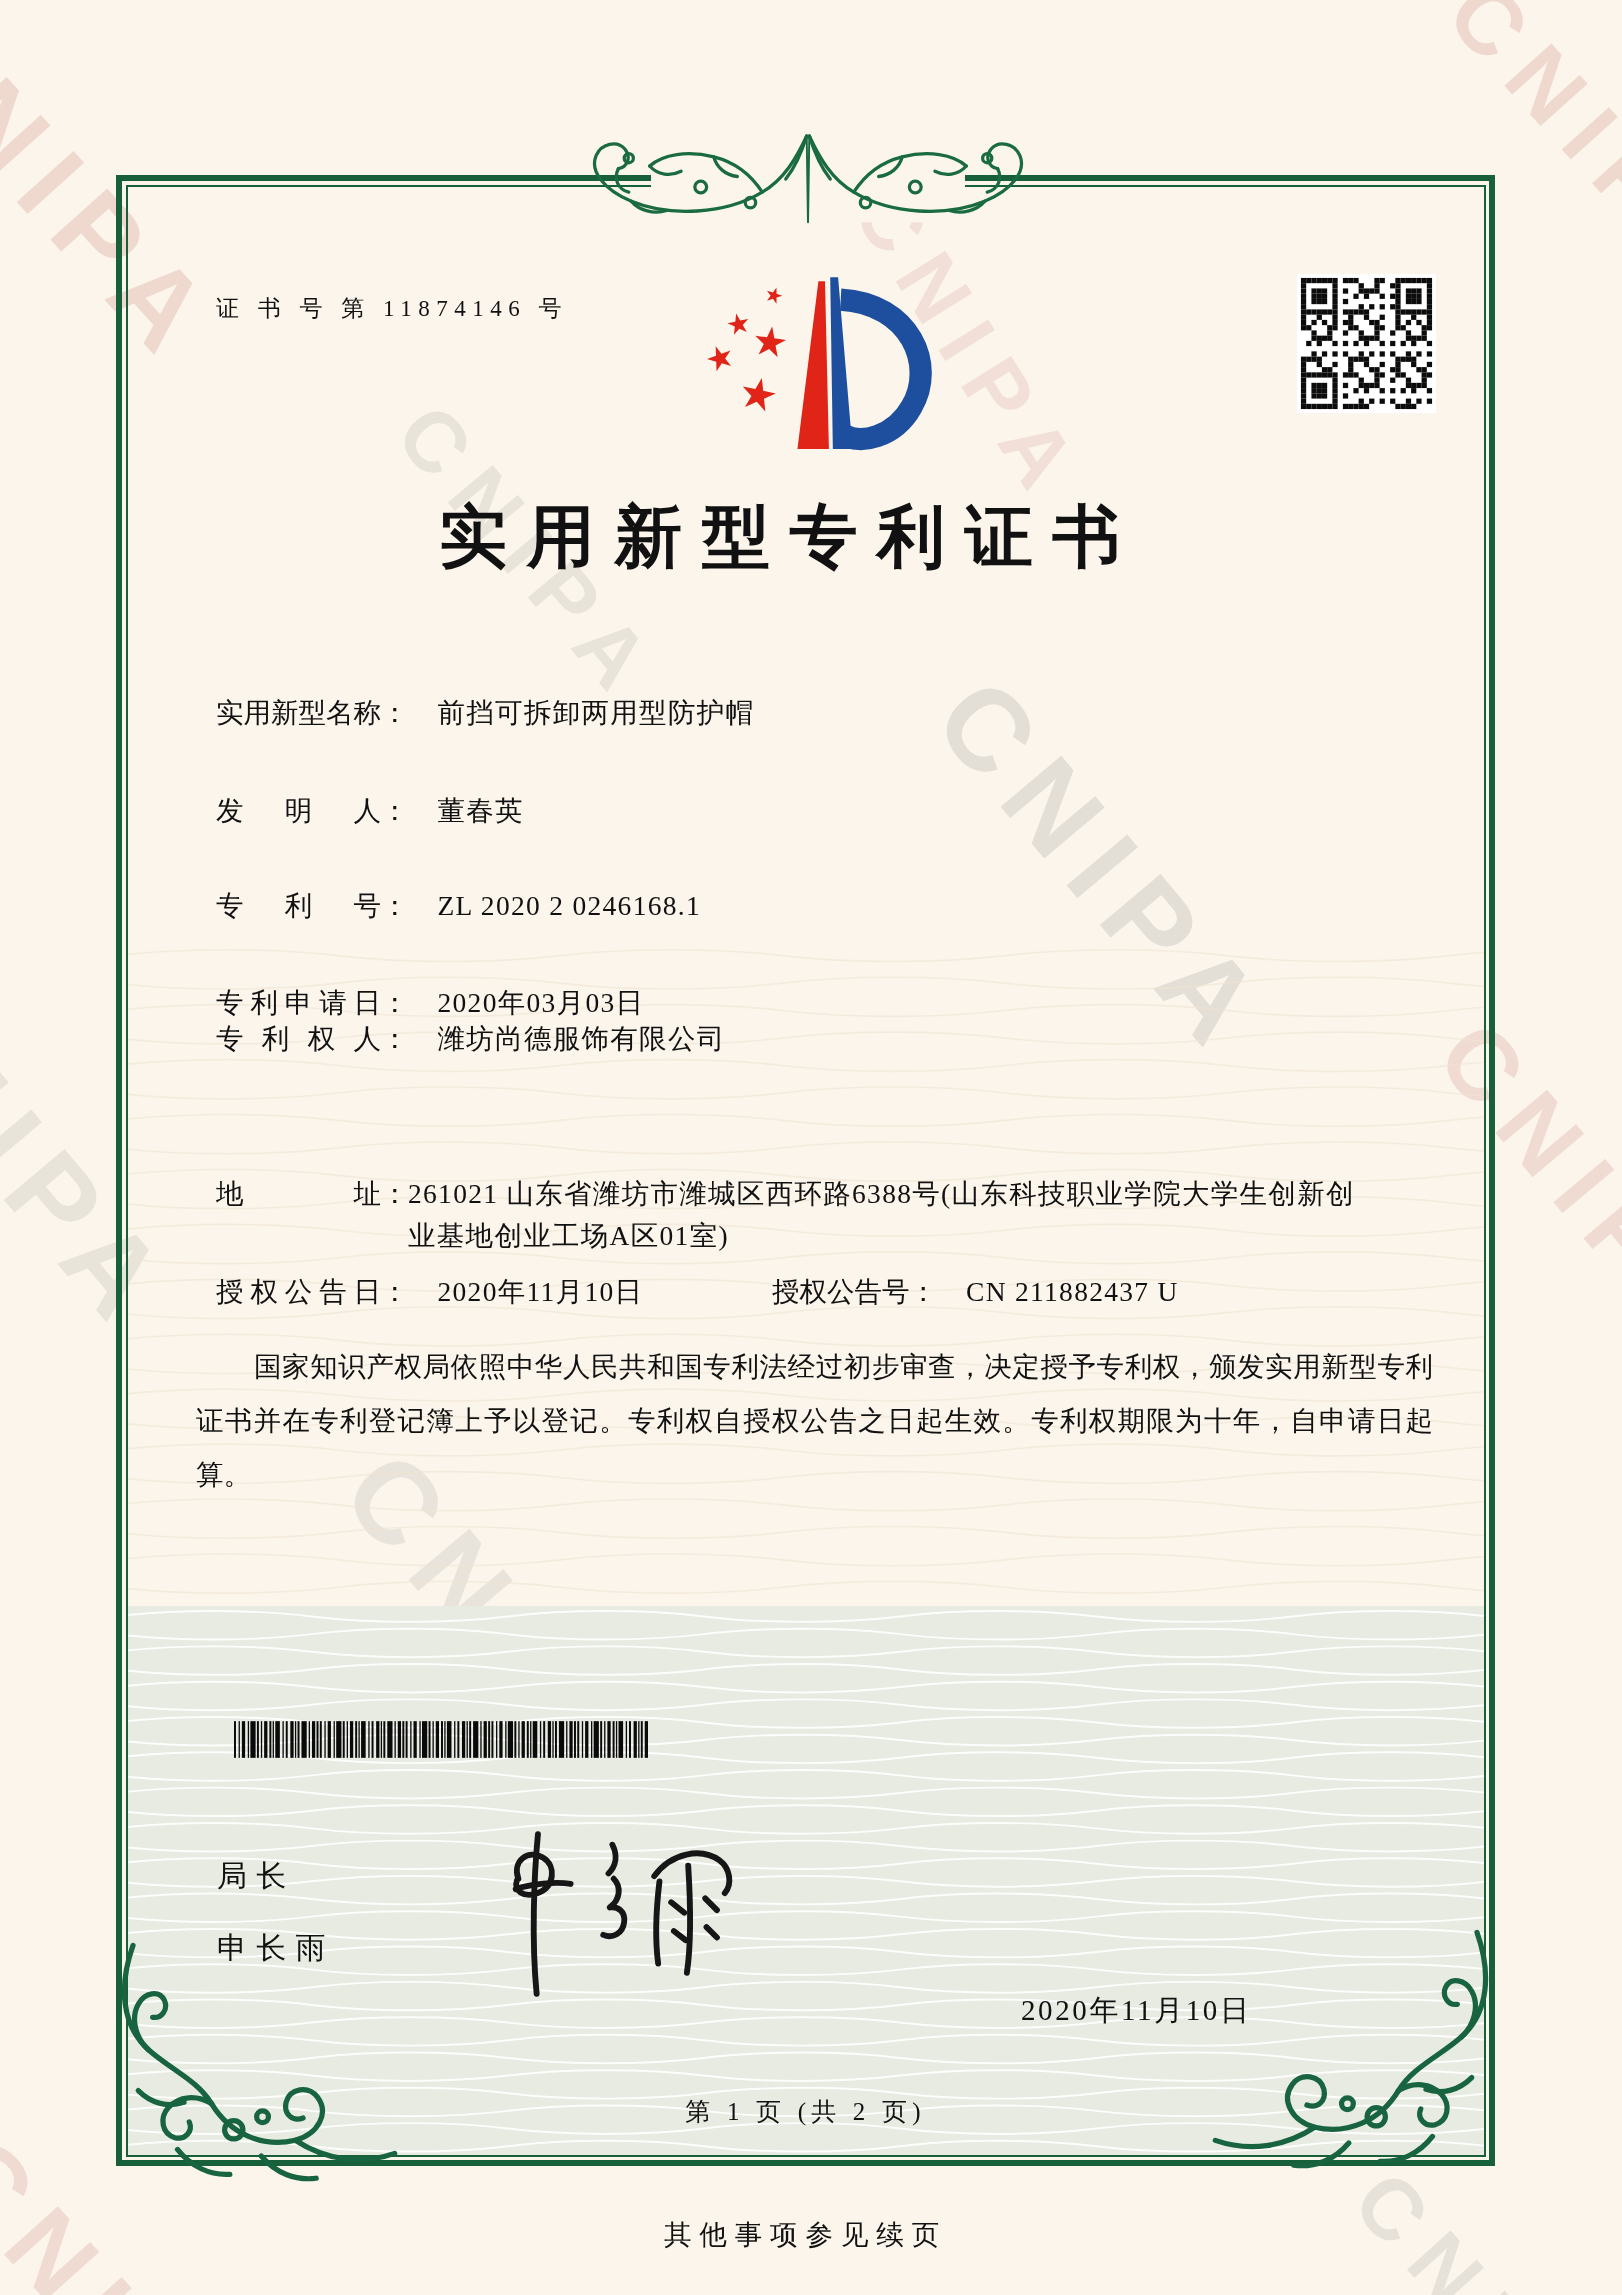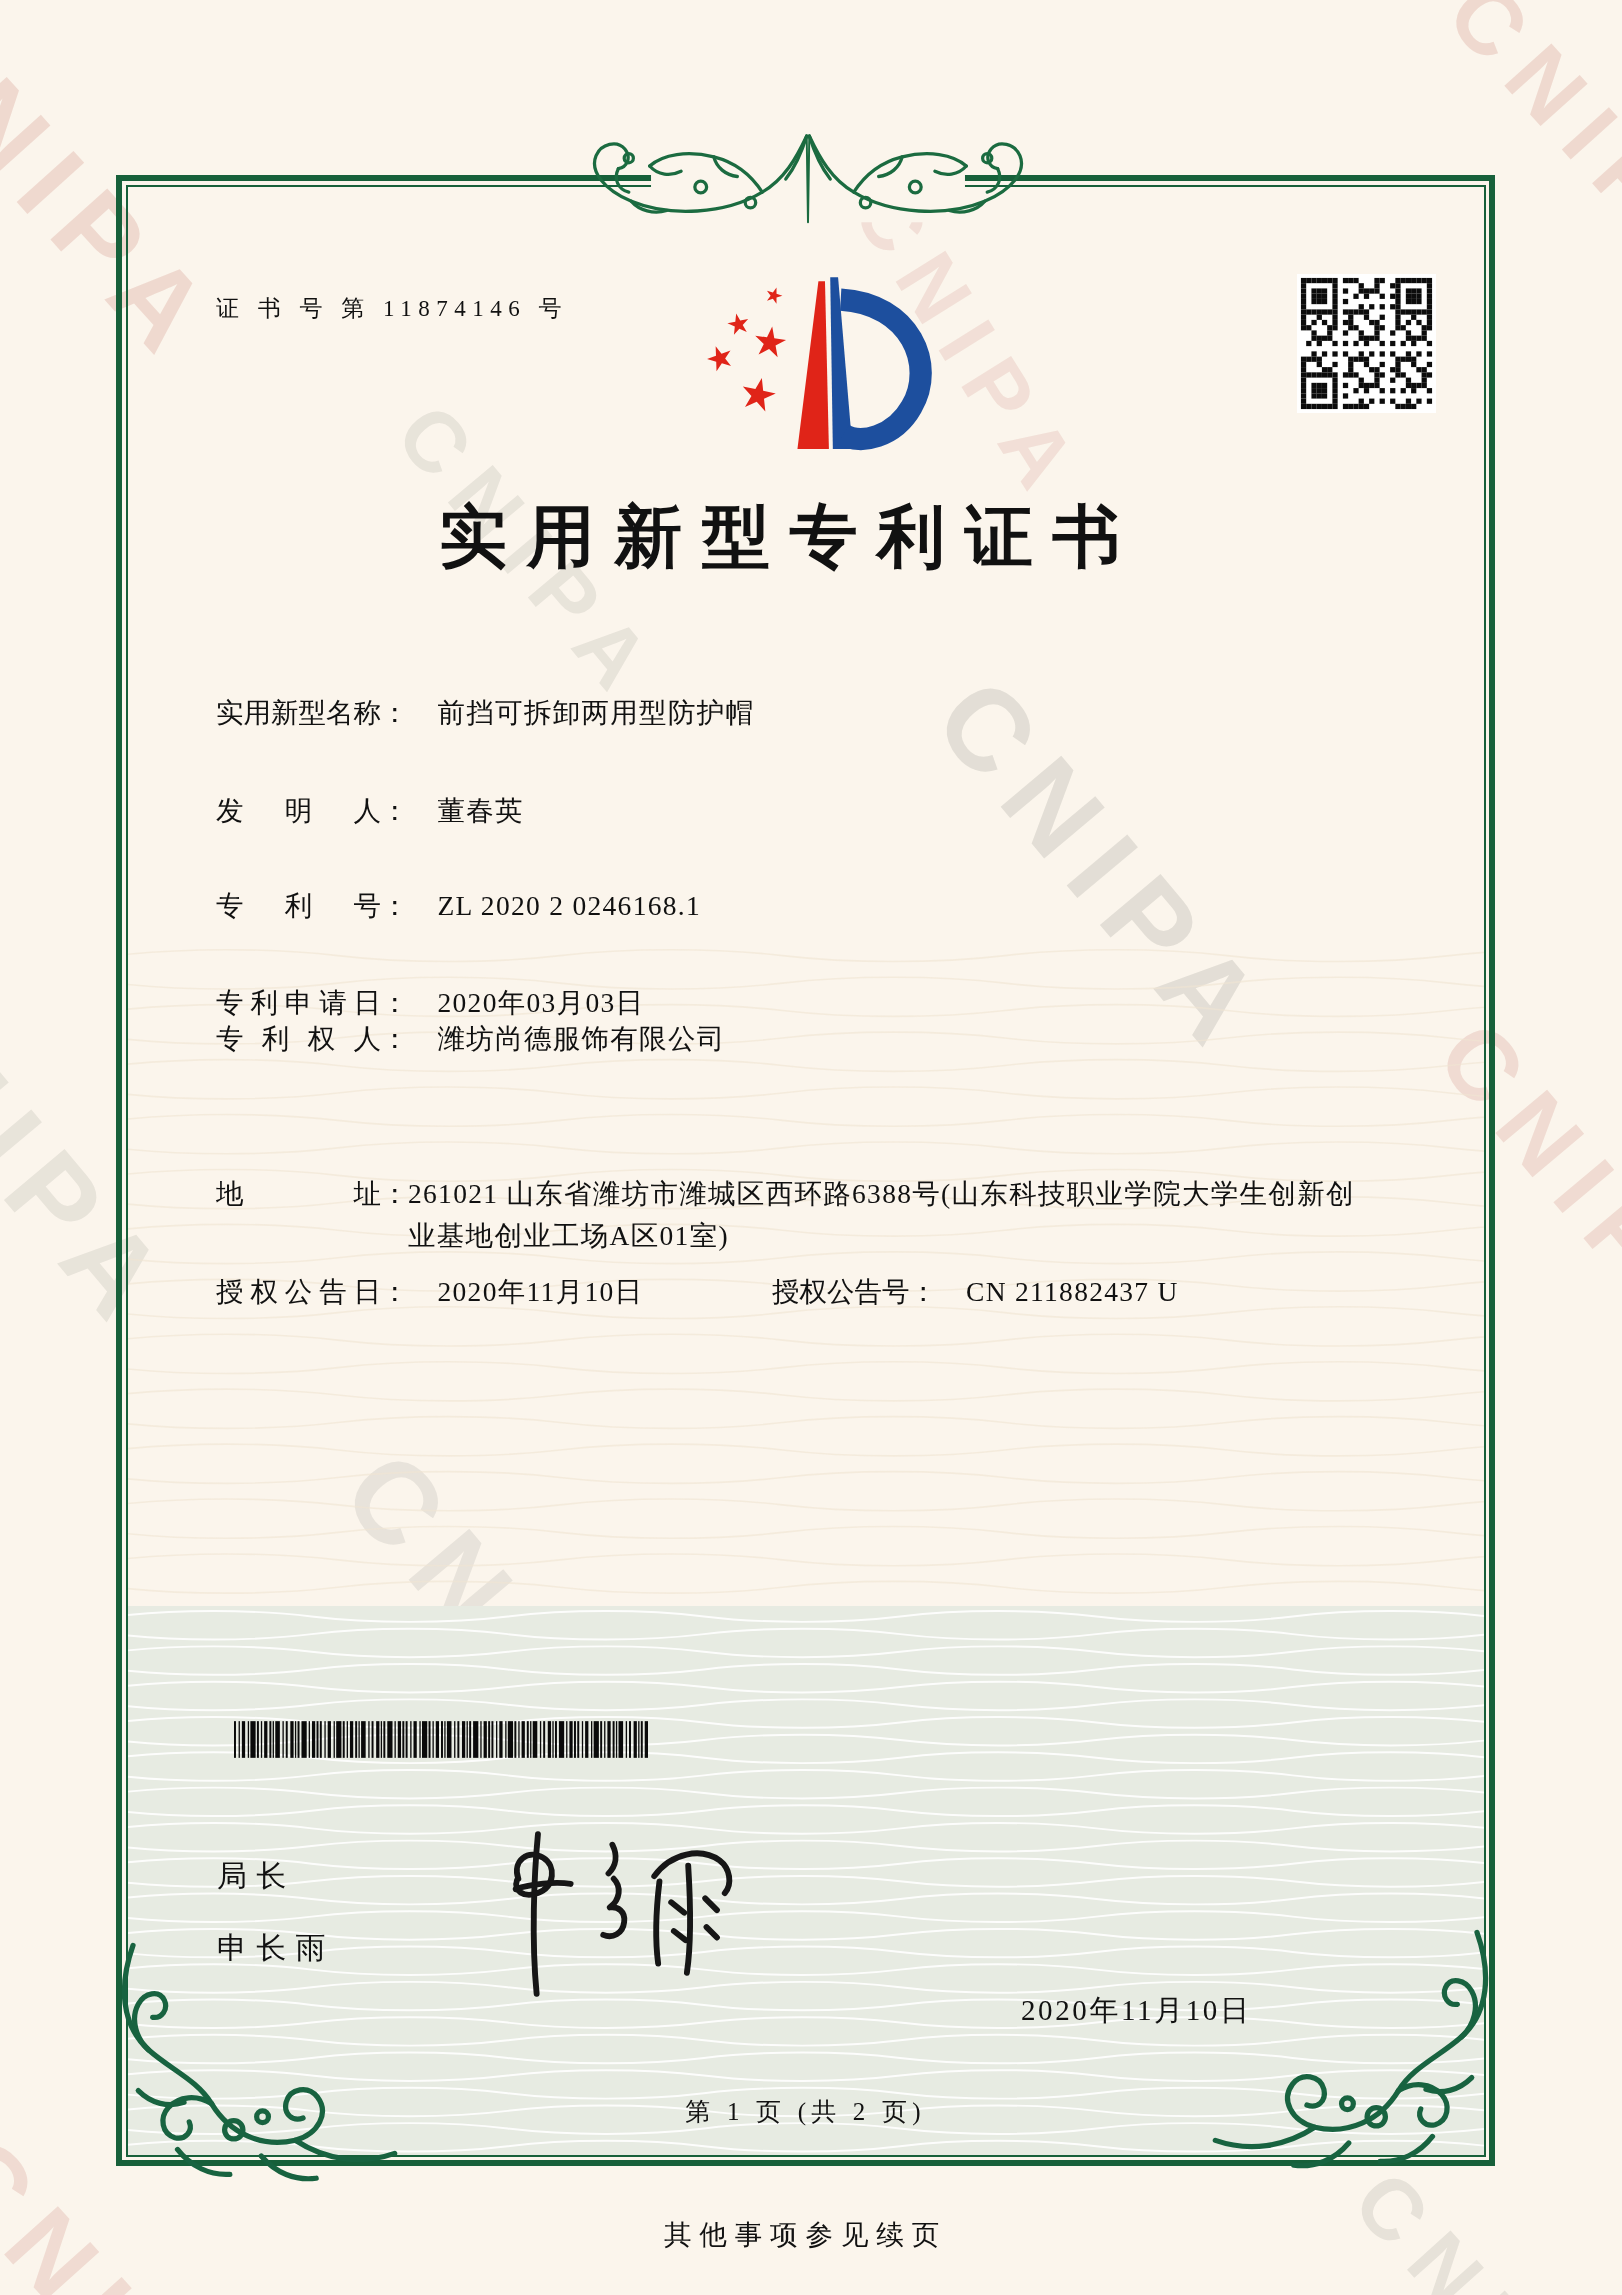--- a/index.html
+++ b/index.html
@@ -540,20 +540,21 @@
 </div>
 <div class="fvalue-wrap">261021 山东省潍坊市潍城区西环路6388号(山东科技职业学院大学生创新创业基地创业工场A区01室)</div>
 <div class="frow" style="top:1271px;">
   <span class="flabel">授权公告日</span><span class="fcolon">：</span><span class="fvalue">2020年11月10日</span>
 </div>
 <div class="frow" style="top:1271px;left:772px;">
   <span class="flabel" style="width:auto;">授权公告号</span><span class="fcolon">：</span><span class="fvalue">CN 211882437 U</span>
 </div>
 
 <div class="body-text">
+  <p>国家知识产权局依照中华人民共和国专利法经过初步审查，决定授予专利权，颁发实用新型专利证书并在专利登记簿上予以登记。专利权自授权公告之日起生效。专利权期限为十年，自申请日起算。</p>
 </div>
 
 <div class="barcode">
   <svg id="barcode-svg" width="414" height="37" viewBox="0 0 632 56">
       <rect x="0" y="0" width="3" height="56" fill="#0a0a0a"></rect>
       <rect x="7" y="0" width="2" height="56" fill="#0a0a0a"></rect>
       <rect x="12" y="0" width="5" height="56" fill="#0a0a0a"></rect>
       <rect x="21" y="0" width="2" height="56" fill="#0a0a0a"></rect>
       <rect x="25" y="0" width="8" height="56" fill="#0a0a0a"></rect>
       <rect x="35" y="0" width="3" height="56" fill="#0a0a0a"></rect>

